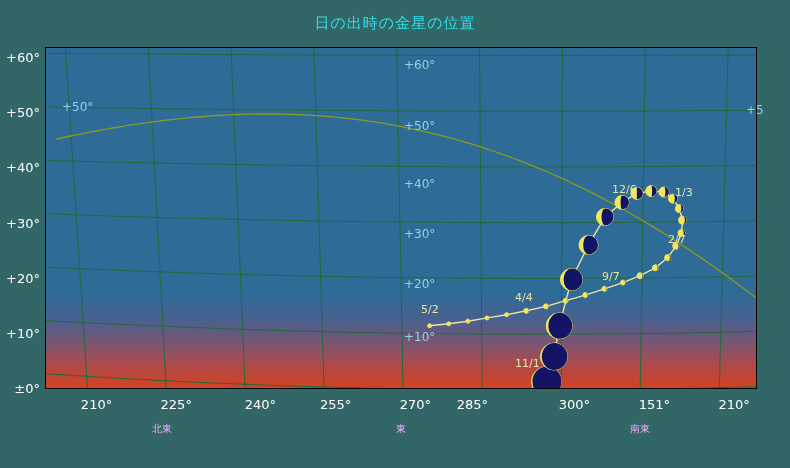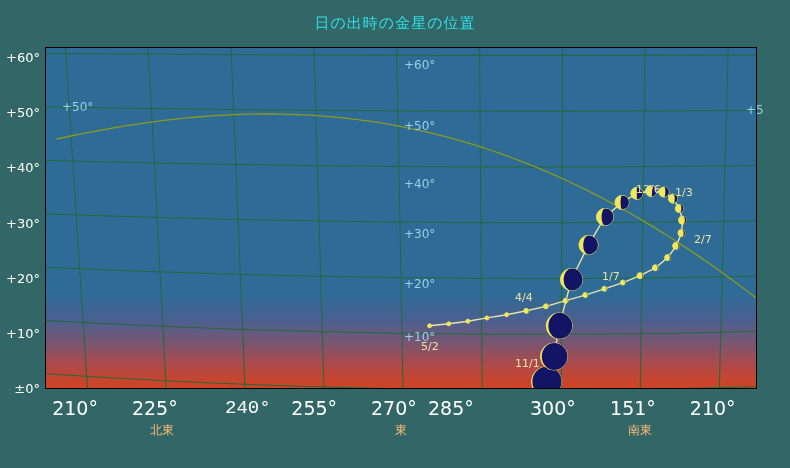--- a/index.html
+++ b/index.html
@@ -23,24 +23,24 @@
     background:linear-gradient(to bottom,
        #2e6b96 0%, #2e6b96 72%, #4a6090 80%, #7b5570 87%, #ad4a4a 93%, #c9442c 98%, #cf4326 100%);
   }
   .plot svg{position:absolute;left:0;top:0;}
 
   
   .ylab{
     position:absolute;color:#ffffff;font-size:13px;text-align:right;width:40px;
   }
   .xlab{
-    position:absolute;color:#ffffff;font-size:19px;text-align:left;width:60px;
+    position:absolute;color:#ffffff;font-size:13px;text-align:right;width:60px;
   }
   .dirlab{
-    position:absolute;color:#fdba74;font-size:12px;text-align:center;width:60px;
+    position:absolute;color:#f0abfc;font-size:10px;text-align:center;width:60px;
   }
   .gridlab{
     position:absolute;color:#8fd4e6;font-size:12px;white-space:nowrap;
   }
   .datelab{
     position:absolute;color:#e8e4a8;font-size:11px;white-space:nowrap;
   }
 </style>
 </head>
 <body>
@@ -194,21 +194,21 @@
       <div class="ylab" style="left: 0px; top: 105.194px;">+50°</div>
       <div class="ylab" style="left: 0px; top: 160.355px;">+40°</div>
       <div class="ylab" style="left: 0px; top: 215.516px;">+30°</div>
       <div class="ylab" style="left: 0px; top: 270.677px;">+20°</div>
       <div class="ylab" style="left: 0px; top: 325.839px;">+10°</div>
       <div class="ylab" style="left: 0px; top: 381px;">±0°</div>
     </div>
   <div id="xlabels">
       <div class="xlab" style="left: 52.194px; top: 397px;">210°</div>
       <div class="xlab" style="left: 131.896px; top: 397px;">225°</div>
-      <div class="xlab" style="left: 225px; top: 397px; font-family: Liberation Mono, monospace;">240°</div>
+      <div class="xlab" style="left: 216px; top: 397px;">240°</div>
       <div class="xlab" style="left: 291.299px; top: 397px;">255°</div>
       <div class="xlab" style="left: 371px; top: 397px;">270°</div>
       <div class="xlab" style="left: 428px; top: 397px;">285°</div>
       <div class="xlab" style="left: 530px; top: 397px;">300°</div>
       <div class="xlab" style="left: 610.104px; top: 397px;">151°</div>
       <div class="xlab" style="left: 689.806px; top: 397px;">210°</div>
     </div>
   <div id="dirlabels">
       <div class="dirlab" style="left: 131.896px; top: 422px;">北東</div>
       <div class="dirlab" style="left: 371px; top: 422px;">東</div>
@@ -219,21 +219,21 @@
       <div class="gridlab" style="left: 404px; top: 58px;">+60°</div>
       <div class="gridlab" style="left: 404px; top: 119px;">+50°</div>
       <div class="gridlab" style="left: 404px; top: 177px;">+40°</div>
       <div class="gridlab" style="left: 404px; top: 227px;">+30°</div>
       <div class="gridlab" style="left: 404px; top: 277px;">+20°</div>
       <div class="gridlab" style="left: 404px; top: 330px;">+10°</div>
       <div class="gridlab" style="left: 746px; top: 103px;">+5</div>
     </div>
   <div id="datelabels">
       <div class="datelab" style="left: 515px; top: 357px;">11/1</div>
-      <div class="datelab" style="left: 636px; top: 183px;">12/6</div>
+      <div class="datelab" style="left: 612px; top: 183px;">12/6</div>
       <div class="datelab" style="left: 675px; top: 186px;">1/3</div>
-      <div class="datelab" style="left: 668px; top: 233px; margin-left: 26px;">2/7</div>
-      <div class="datelab" style="left: 602px; top: 270px;">1/7</div>
+      <div class="datelab" style="left: 668px; top: 233px;">2/7</div>
+      <div class="datelab" style="left: 602px; top: 270px;">9/7</div>
       <div class="datelab" style="left: 515px; top: 291px;">4/4</div>
-      <div class="datelab" style="left: 421px; top: 303px; margin-top: 37px;">5/2</div>
+      <div class="datelab" style="left: 421px; top: 303px;">5/2</div>
     </div>
 
 </div>
 
 </body></html>

